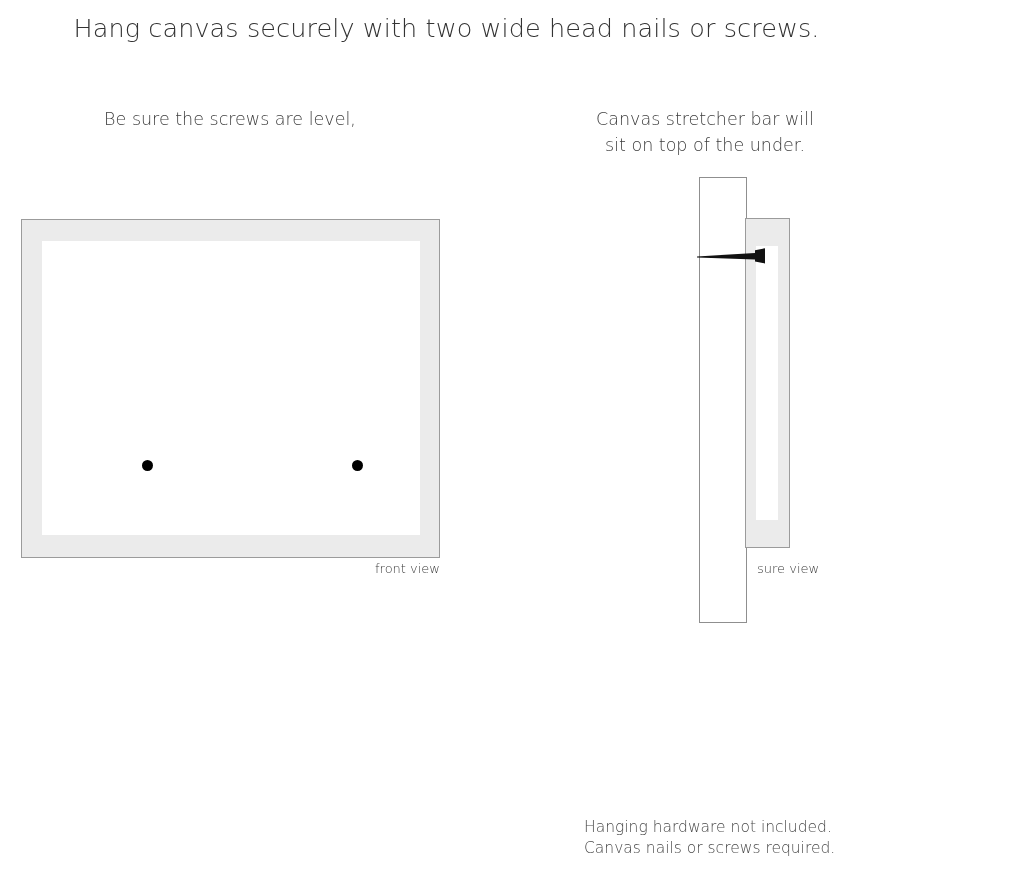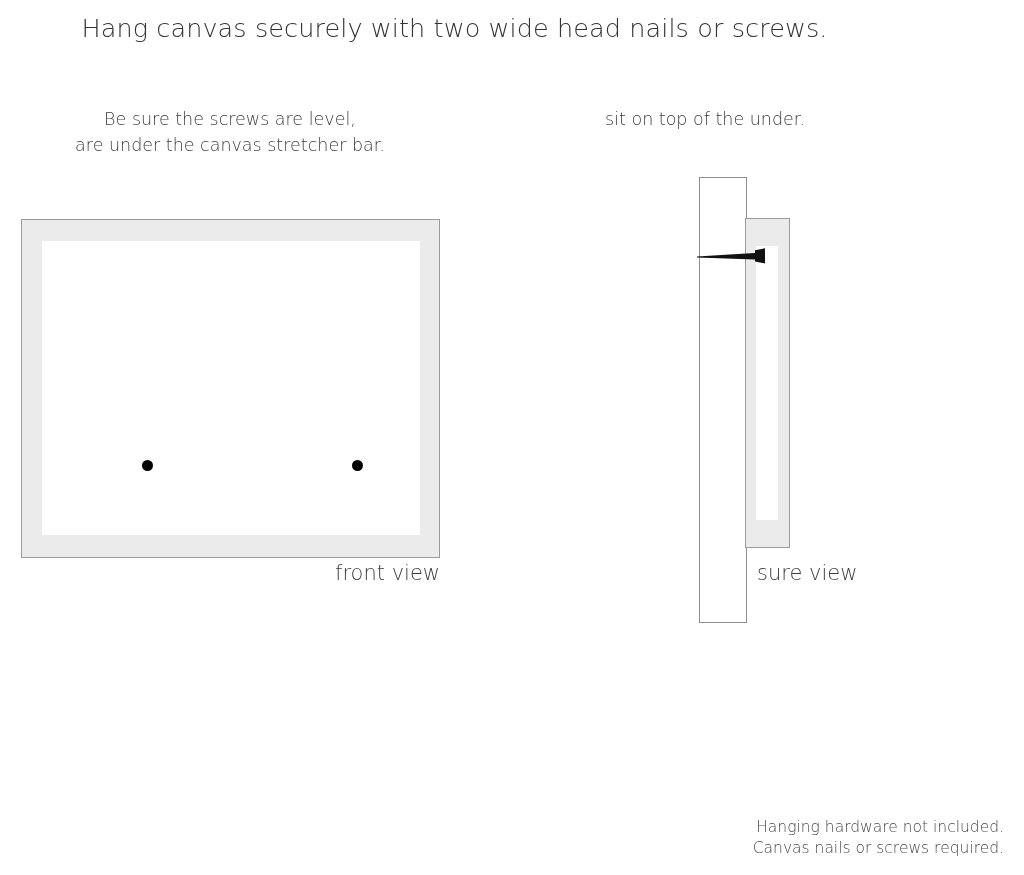--- a/index.html
+++ b/index.html
@@ -22,21 +22,21 @@
     position: absolute;
     left: 0;
     top: 0;
     width: 1024px;
     height: 875px;
   }
 
   
   .headline {
     position: absolute;
-    left: 12px;
+    left: 4px;
     top: 13px;
     width: 885px;
     text-align: center;
     font-size: 25.5px;
     font-weight: 300;
     letter-spacing: 0.1px;
     color: #333333;
     white-space: nowrap;
   }
 
@@ -86,21 +86,21 @@
     width: 11px;
     height: 11px;
     border-radius: 50%;
     background: #000000;
   }
   .screw-dot-left  { left: 120px; top: 240px; }
   .screw-dot-right { left: 330px; top: 240px; }
 
   .view-label {
     position: absolute;
-    font-size: 21px;
+    font-size: 13px;
     font-weight: 300;
     color: #3d3d3d;
     white-space: nowrap;
   }
   .label-front {
     left: 140px;
     top: 561px;
     width: 300px;
     text-align: right;
   }
@@ -149,41 +149,41 @@
     height: 20px;
     z-index: 3;
   }
 
   
   .footer {
     position: absolute;
     right: 20px;
     top: 817px;
     width: 420px;
-    text-align: right;
+    text-align: left;
     font-size: 15.5px;
     font-weight: 300;
     line-height: 21px;
     color: #4a4a4a;
   }
   .footer div { white-space: nowrap; }
 </style>
 </head>
 <body>
 
 <div class="stage">
 
   <div class="headline">Hang canvas securely with two wide head nails or screws.</div>
 
   <div class="caption caption-left">
     <div>Be sure the screws are level,</div>
-    <div>are under the canvas stretcher bar.</div>
   </div>
 
   <div class="caption caption-right">
+    <div>Canvas stretcher bar will</div>
     <div>sit on top of the under.</div>
   </div>
 
   <div class="front-frame">
     <div class="front-canvas-face"></div>
     <div class="screw-dot screw-dot-left"></div>
     <div class="screw-dot screw-dot-right"></div>
   </div>
   <div class="view-label label-front">front view</div>
 

